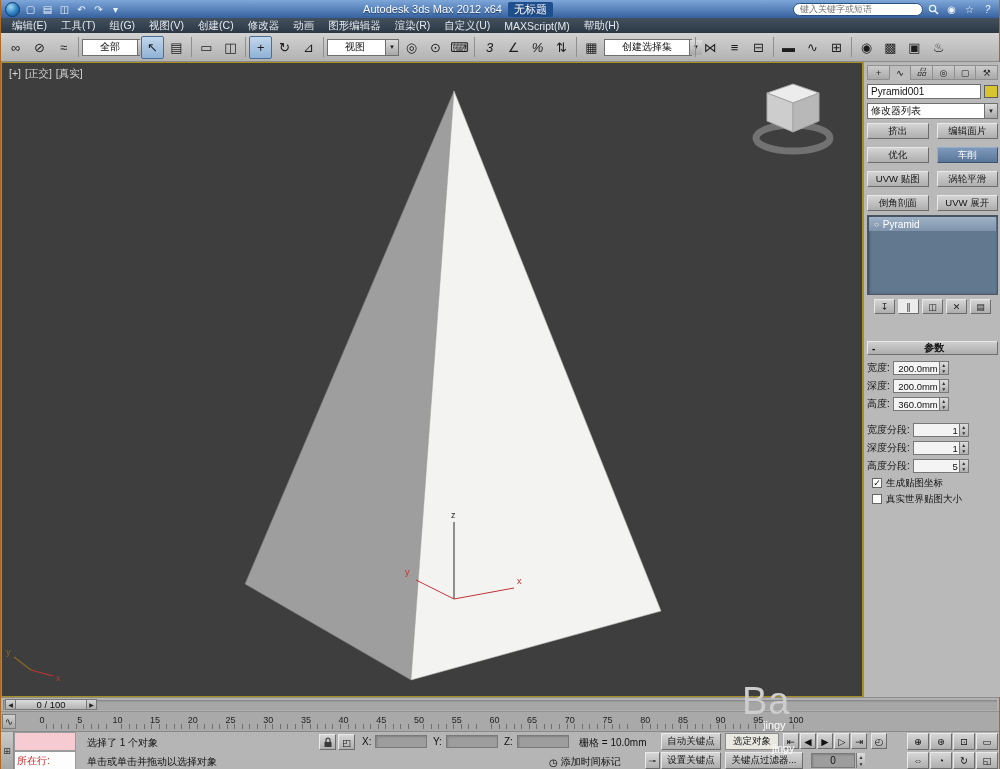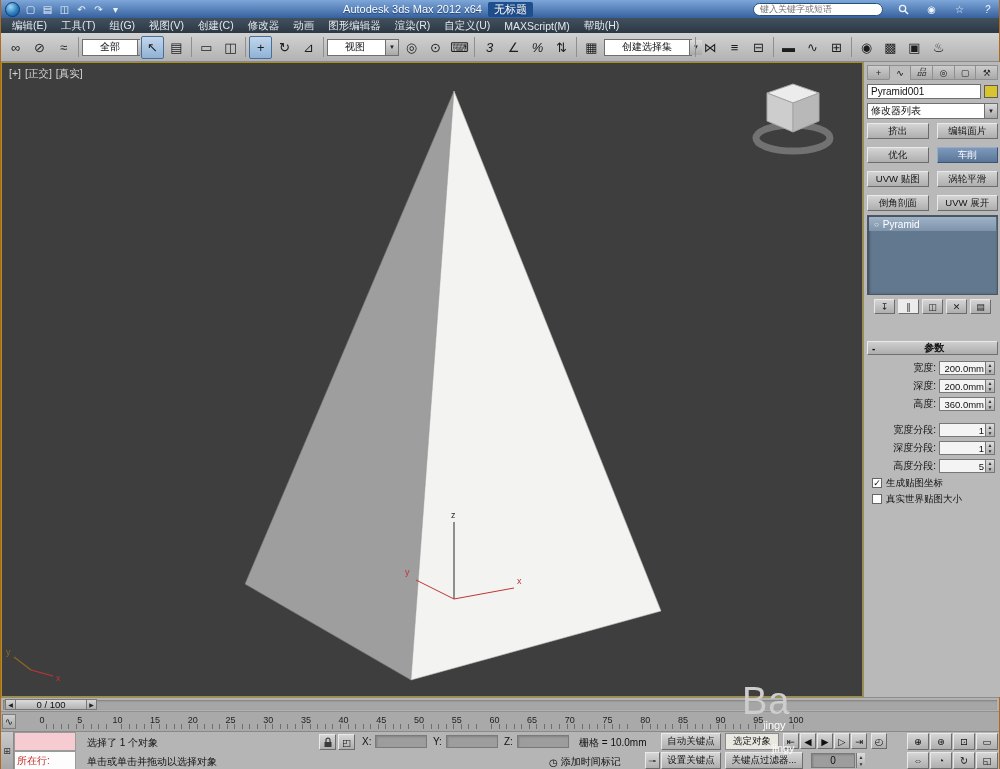--- a/index.html
+++ b/index.html
@@ -5,21 +5,21 @@
 *{margin:0;padding:0;box-sizing:border-box}
 body{width:1000px;height:769px;overflow:hidden;font-family:"Liberation Sans","DejaVu Sans",sans-serif;font-size:11px;background:#bdbdbd}
 .window{position:relative;width:1000px;height:769px;background:#bdbdbd;border-left:1px solid #b06a1f;border-right:1px solid #b06a1f;border-bottom:1px solid #b06a1f}
 
 .titlebar{position:absolute;left:0;top:0;width:100%;height:18px;background:linear-gradient(#7da7d9,#36619e);display:flex;align-items:center;color:#fff;padding:0 4px;gap:3px}
 .logo{width:15px;height:15px;border-radius:50%;background:radial-gradient(circle at 35% 30%,#9fd8f2,#2d7dc2 55%,#134a86);border:1px solid #0e3a6b;flex:none}
 .qat{display:flex;gap:2px;align-items:center}
 .qbtn{width:15px;height:14px;display:flex;align-items:center;justify-content:center;font-size:10px;color:#eaf2fb}
 .title-center{display:flex;align-items:center;gap:6px;margin:0 auto;font-size:11px;text-shadow:0 1px 1px #1c3f6e}
 .title-sub{background:#1f4e8c;padding:0 6px;border-radius:2px}
-.infocenter{display:flex;align-items:center;gap:13px}
+.infocenter{display:flex;align-items:center;gap:3px}
 .search-box{width:130px;height:13px;border:1px solid #27507f;border-radius:7px;background:#fff;font-size:9px;padding:0 6px;color:#444;outline:none;font-family:"Liberation Sans","DejaVu Sans",sans-serif}
 .ic-btn{width:15px;height:14px;display:flex;align-items:center;justify-content:center;font-size:10px;color:#eef5fd}
 
 .menubar{position:absolute;left:0;top:18px;width:100%;height:15px;background:linear-gradient(#42505e,#2c3844);display:flex;align-items:center;padding-left:4px}
 .mitem{color:#e3e8ee;font-size:10.5px;padding:0 7px;height:100%;display:flex;align-items:center;white-space:nowrap}
 
 .toolbar{position:absolute;left:0;top:33px;width:100%;height:29px;background:linear-gradient(#d2d2d2,#b2b2b2);border-bottom:1px solid #8a8a8a;display:flex;align-items:center;padding:0 3px;gap:1px;overflow:hidden}
 .tbtn{min-width:23px;height:23px;display:flex;align-items:center;justify-content:center;font-size:13px;color:#1d1d1d;border:1px solid transparent;border-radius:2px;flex:none}
 .tbtn.active{background:linear-gradient(#c2d6ec,#8fb2d6);border-color:#4a6f96}
 .tb-sep{width:1px;height:20px;background:#8f8f8f;margin:0 2px;flex:none}
@@ -47,21 +47,21 @@
 .mbtn{height:16px;display:flex;align-items:center;justify-content:center;font-size:9.5px;color:#111;background:linear-gradient(#d4d4d4,#aeaeae);border:1px solid;border-color:#e9e9e9 #6c6c6c #6c6c6c #e9e9e9;white-space:nowrap;overflow:hidden}
 .mbtn.hl{background:linear-gradient(#7d98ba,#597699);color:#fff;border-color:#93acc9 #3a5373 #3a5373 #93acc9}
 .stack{height:80px;background:#62788f;border:1px solid #4c5662;box-shadow:inset 1px 1px 3px #38434f;padding:1px}
 .stack-row{height:14px;display:flex;align-items:center;gap:4px;padding-left:5px;background:linear-gradient(#9fb2c6,#7e94ab);color:#fff;font-size:10px}
 .stack-row .bulb{font-size:8px;color:#f2f2d8}
 .stack-tools{display:flex;justify-content:center;gap:3px;height:16px}
 .st-btn{width:21px;height:15px;display:flex;align-items:center;justify-content:center;font-size:9px;color:#222;background:linear-gradient(#d4d4d4,#aeaeae);border:1px solid;border-color:#e9e9e9 #6c6c6c #6c6c6c #e9e9e9}
 .st-btn.active{background:#ececec}
 .rollout-hdr{height:14px;margin-top:22px;background:linear-gradient(#cfcfcf,#adadad);border:1px solid;border-color:#e9e9e9 #707070 #707070 #e9e9e9;display:flex;align-items:center;font-size:10px;font-weight:bold;color:#111;padding:0 4px}
 .rollout-hdr .ctr{flex:1;text-align:center}
-.prow{display:flex;align-items:center;justify-content:flex-end;height:18px;padding-right:3px;gap:3px}
+.prow{display:flex;align-items:center;height:18px;padding-right:3px;gap:3px}
 .prow.gap{margin-top:8px}
 .plabel{font-size:10px;color:#111;white-space:nowrap}
 .pfield{width:56px;height:14px;background:#f4f4f4;border:1px solid #777;display:flex;align-items:center;flex:none}
 .pval{flex:1;text-align:right;font-size:9.5px;padding-right:1px;color:#111}
 .spin{width:9px;height:100%;display:flex;flex-direction:column;border-left:1px solid #777;background:linear-gradient(#dcdcdc,#b0b0b0);flex:none}
 .spin i{flex:1;font-style:normal;font-size:5px;line-height:6px;display:flex;align-items:center;justify-content:center;color:#333}
 .crow{display:flex;align-items:center;gap:4px;height:16px;padding-left:5px}
 .cbox{width:10px;height:10px;background:#fff;border:1px solid #666;font-size:9px;display:flex;align-items:center;justify-content:center;color:#111;flex:none}
 .clabel{font-size:9.5px;color:#111;white-space:nowrap}
 

